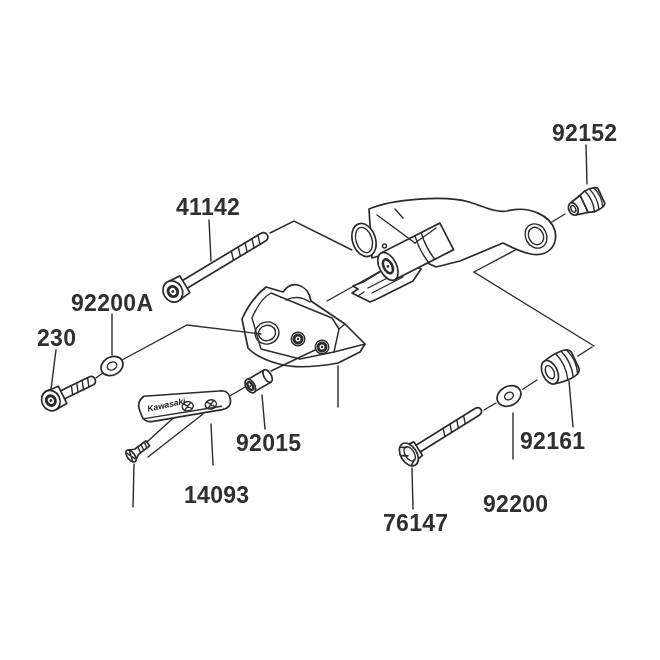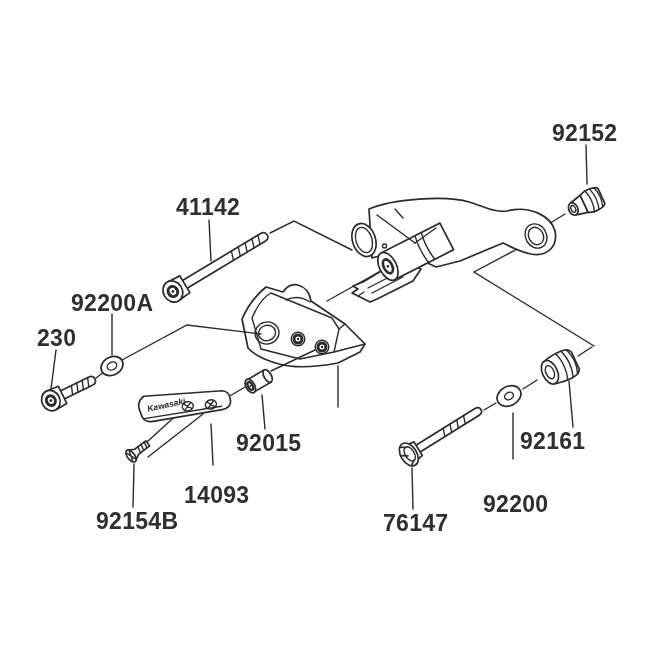--- a/index.html
+++ b/index.html
@@ -226,17 +226,16 @@
       <path class="ln" d="M 573,427 L 569,381"></path>
     </g>
   </svg>
 
   <div class="part-label" style="left:552px;top:121px;">92152</div>
   <div class="part-label" style="left:176px;top:195px;">41142</div>
   <div class="part-label" style="left:71px;top:291px;">92200A</div>
   <div class="part-label" style="left:37px;top:326px;">230</div>
   <div class="part-label" style="left:236px;top:431px;">92015</div>
   <div class="part-label" style="left:184px;top:467px;margin-top:16px;">14093</div>
-  <div class="part-label" style="left:96px;top:509px;">92154B</div>
   <div class="part-label" style="left:383px;top:511px;">76147</div>
   <div class="part-label" style="left:483px;top:461px;margin-top:31px;">92200</div>
   <div class="part-label" style="left:520px;top:429px;">92161</div>
 </div>
 
 </body></html>

